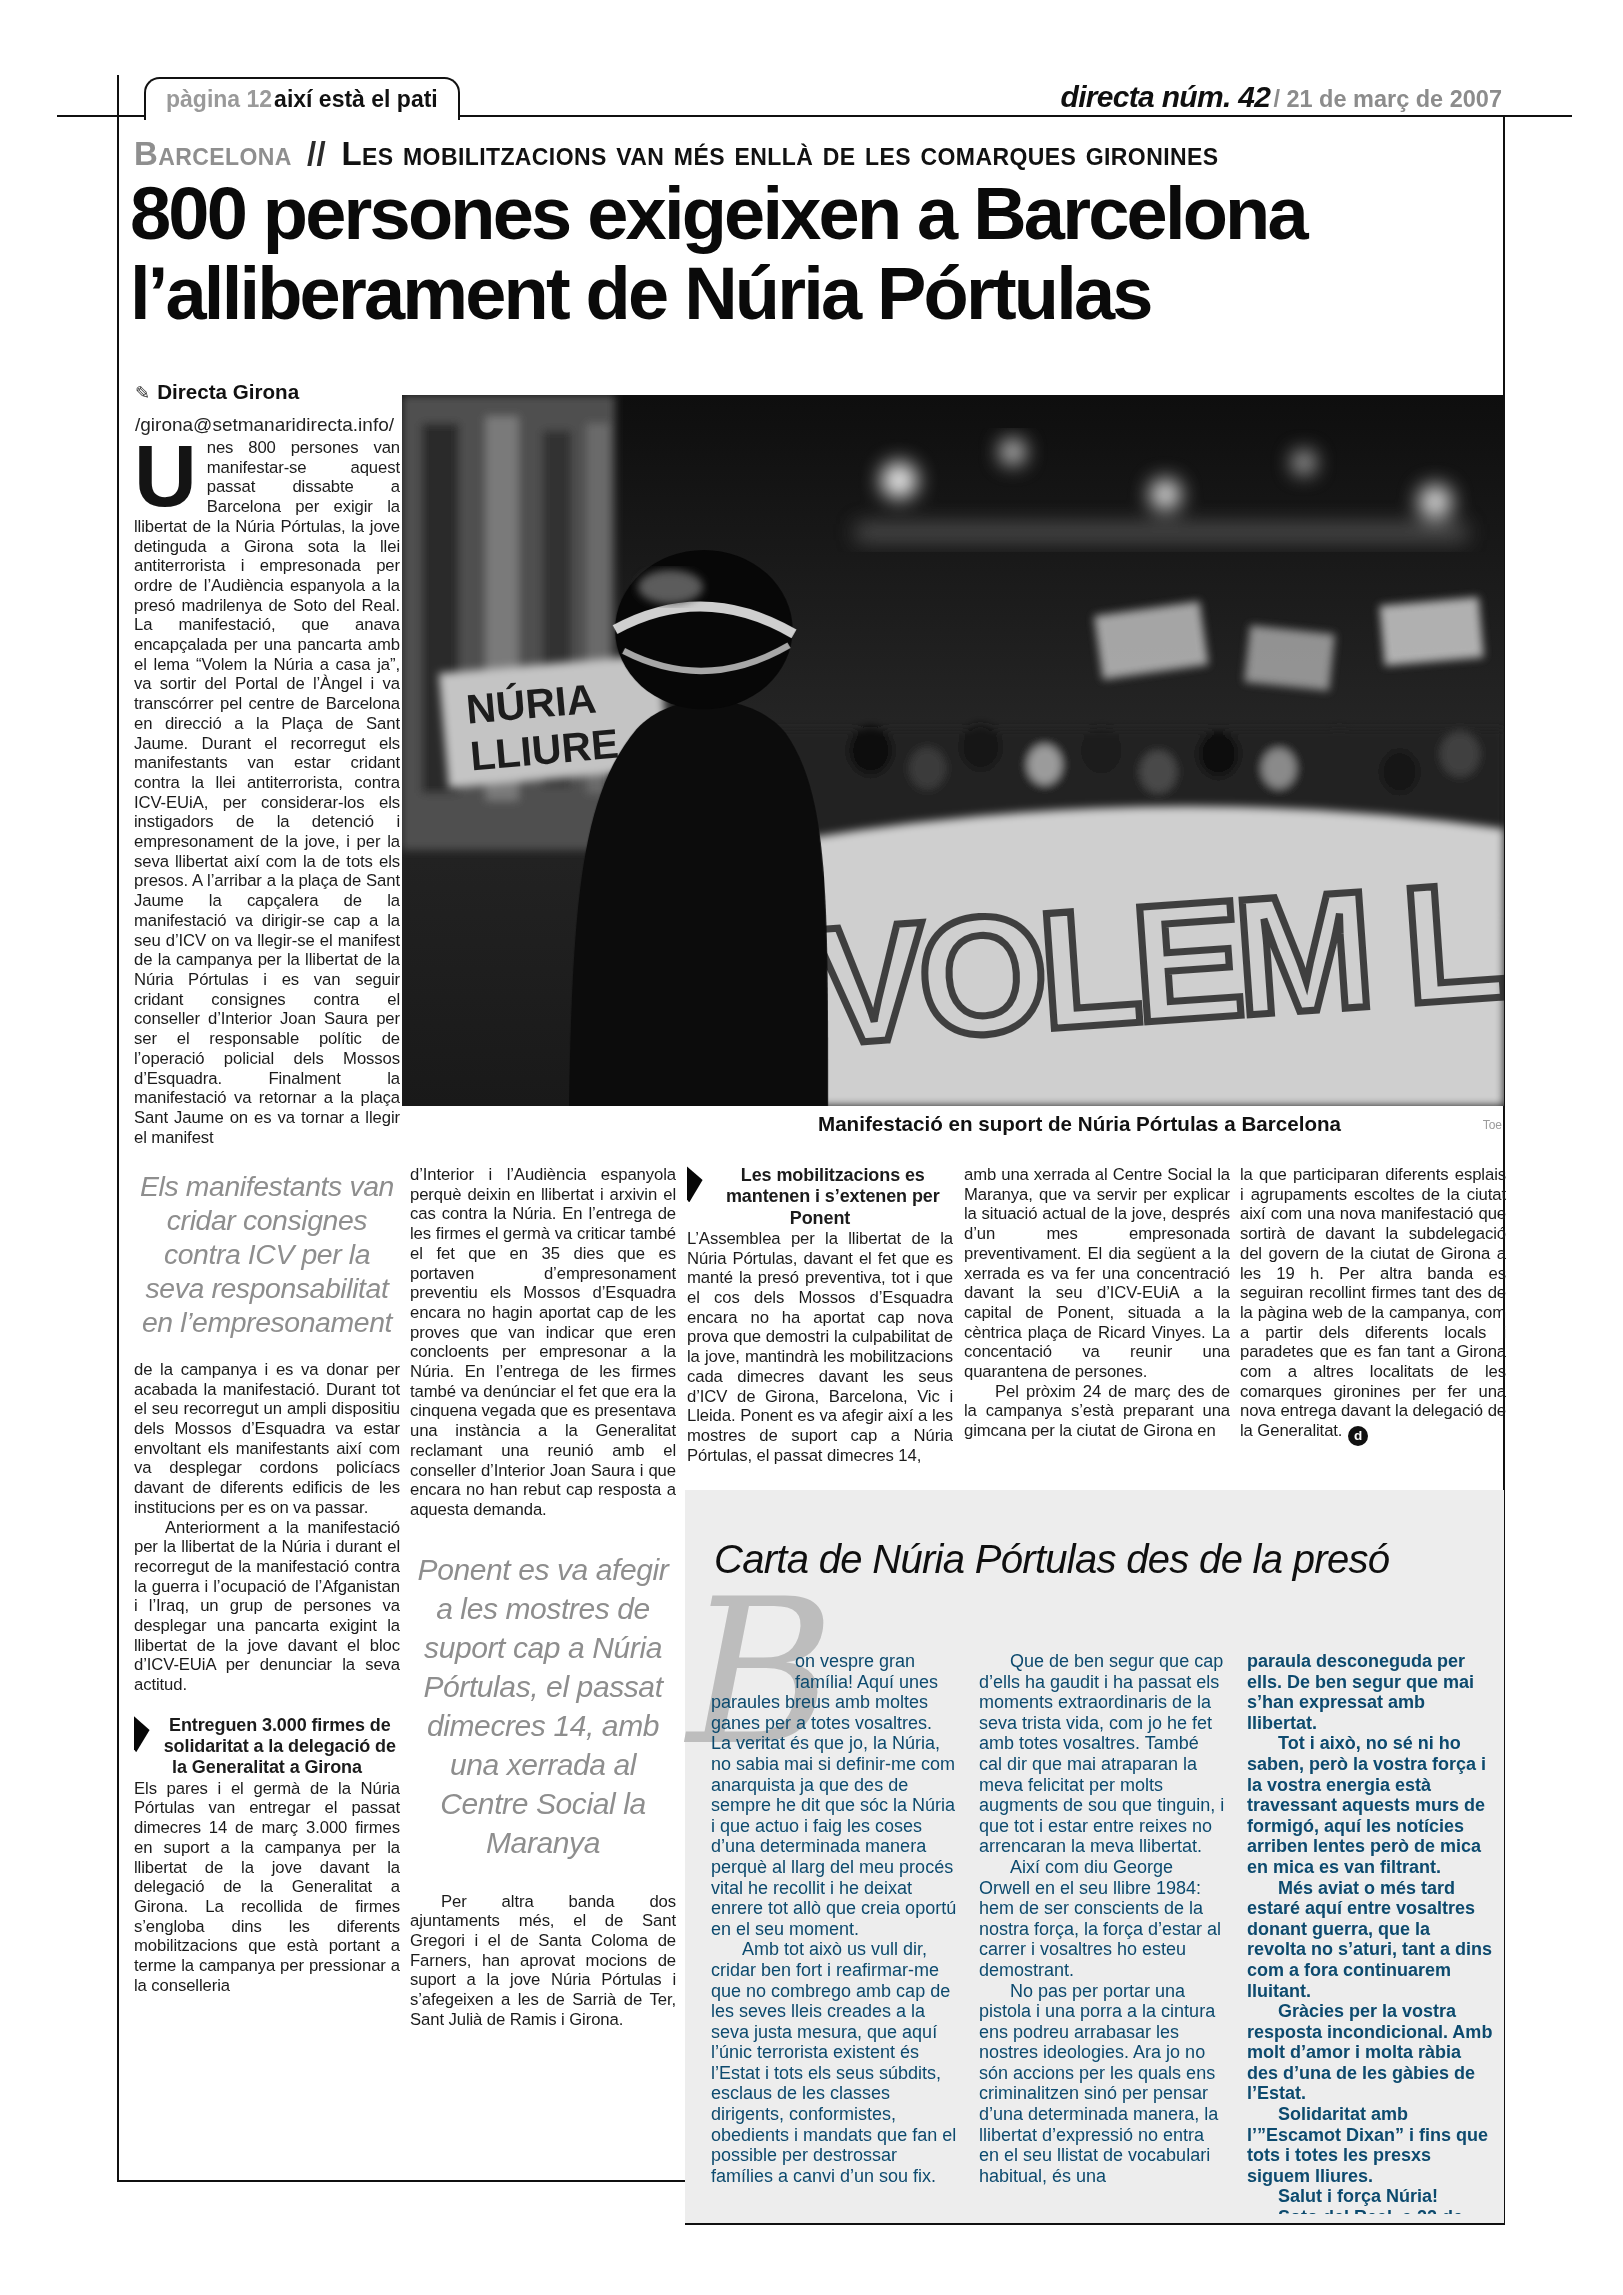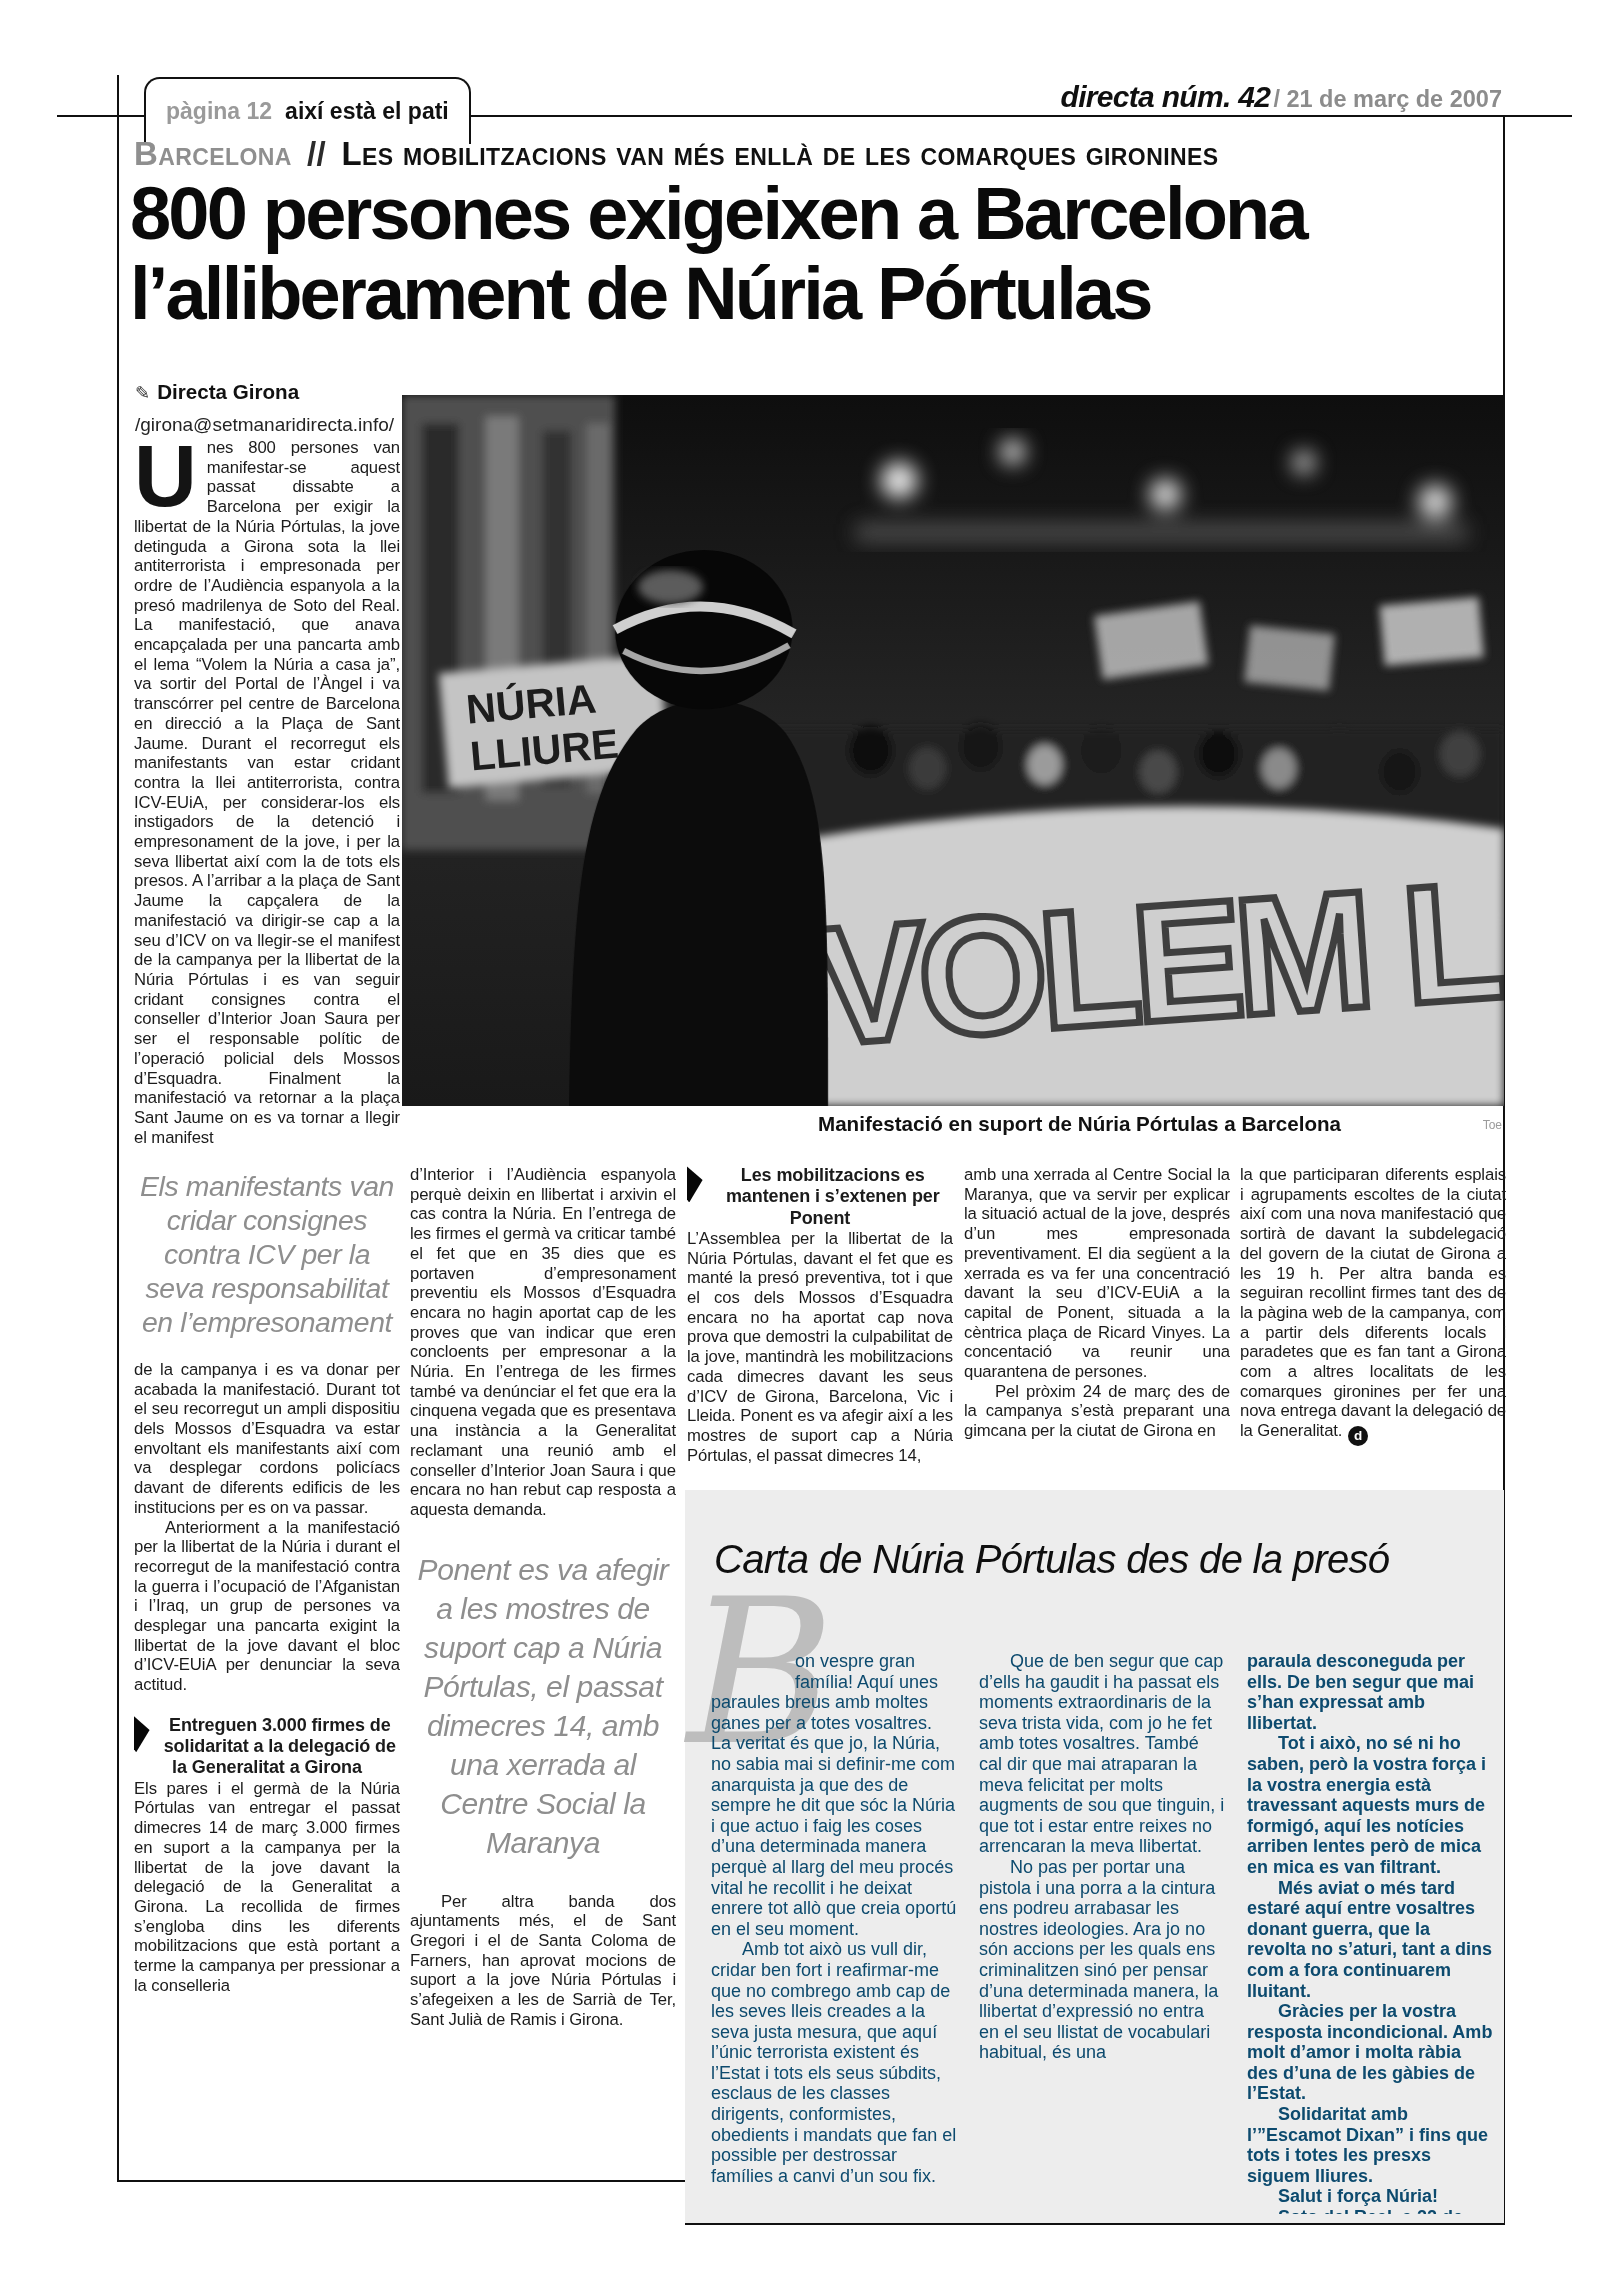--- a/index.html
+++ b/index.html
@@ -2,23 +2,23 @@
 <html style="font-size:11.4px"><head>
 <meta charset="utf-8">
 <style>
   html,body{margin:0;padding:0;background:#ffffff;}
   .page{position:relative;width:1623px;height:2295px;background:#ffffff;
         font-family:"Liberation Sans",sans-serif;color:#1b1b1b;overflow:hidden;}
 
   .rule{position:absolute;background:#101010;}
 
   
-  .tab{position:absolute;left:144px;top:77px;height:41px;padding:12px 20px;
+  .tab{position:absolute;left:144px;top:77px;height:41px;padding:0 20px;
        border:2.1px solid #111;border-bottom:none;border-radius:15.6px 15.6px 0 0;
-       background:#fff;display:flex;align-items:center;gap:13px;
+       background:#fff;display:flex;align-items:center;gap:2px;
        font-size:23px;font-weight:bold;white-space:nowrap;}
   .tab-page{color:#9a9a9a;}
   .tab-section{color:#111;}
 
   .masthead{position:absolute;left:754px;top:80px;width:748px;text-align:right;white-space:nowrap;}
   .brand{font-weight:bold;font-style:italic;font-size:30px;color:#101010;letter-spacing:-0.7px;}
   .mdate{font-weight:bold;font-size:23.5px;color:#8c8c8c;margin-left:0;}
 
   .kicker{position:absolute;left:134px;top:135px;font-variant:small-caps;
           font-weight:bold;font-size:33px;color:#111;letter-spacing:0.4px;white-space:nowrap;}
@@ -211,20 +211,21 @@
   <div class="letter-title">Carta de Núria Pórtulas des de la presó</div>
   <div class="letter-dropcap">B</div>
 
   <div class="letter-col" style="left:711px;">
     <p><span class="b-spacer"></span><span>on vespre gran família! Aquí unes paraules breus amb moltes ganes per a totes vosaltres. La veritat és que jo, la Núria, no sabia mai si definir-me com anarquista ja que des de sempre he dit que sóc la Núria i que actuo i faig les coses d’una determinada manera perquè al llarg del meu procés vital he recollit i he deixat enrere tot allò que creia oportú en el seu moment.</span></p>
     <p class="ind">Amb tot això us vull dir, cridar ben fort i reafirmar-me que no combrego amb cap de les seves lleis creades a la seva justa mesura, que aquí l’únic terrorista existent és l’Estat i tots els seus súbdits, esclaus de les classes dirigents, conformistes, obedients i mandats que fan el possible per destrossar famílies a canvi d’un sou fix.</p>
   </div>
 
   <div class="letter-col" style="left:979px;">
     <p class="ind">Que de ben segur que cap d’ells ha gaudit i ha passat els moments extraordinaris de la seva trista vida, com jo he fet amb totes vosaltres. També cal dir que mai atraparan la meva felicitat per molts augments de sou que tinguin, i que tot i estar entre reixes no arrencaran la meva llibertat.</p>
+    <p class="ind">Així com diu George Orwell en el seu llibre 1984: hem de ser conscients de la nostra força, la força d’estar al carrer i vosaltres ho esteu demostrant.</p>
     <p class="ind">No pas per portar una pistola i una porra a la cintura ens podreu arrabasar les nostres ideologies. Ara jo no són accions per les quals ens criminalitzen sinó per pensar d’una determinada manera, la llibertat d’expressió no entra en el seu llistat de vocabulari habitual, és una</p>
   </div>
 
   <div class="letter-col" style="left:1247px;font-weight:bold;">
     <p>paraula desconeguda per ells. De ben segur que mai s’han expressat amb llibertat.</p>
     <p class="ind">Tot i això, no sé ni ho saben, però la vostra força i la vostra energia està travessant aquests murs de formigó, aquí les notícies arriben lentes però de mica en mica es van filtrant.</p>
     <p class="ind">Més aviat o més tard estaré aquí entre vosaltres donant guerra, que la revolta no s’aturi, tant a dins com a fora continuarem lluitant.</p>
     <p class="ind">Gràcies per la vostra resposta incondicional. Amb molt d’amor i molta ràbia des d’una de les gàbies de l’Estat.</p>
     <p class="ind">Solidaritat amb l’”Escamot Dixan” i fins que tots i totes les presxs siguem lliures.</p>
     <p class="ind">Salut i força Núria!</p>

